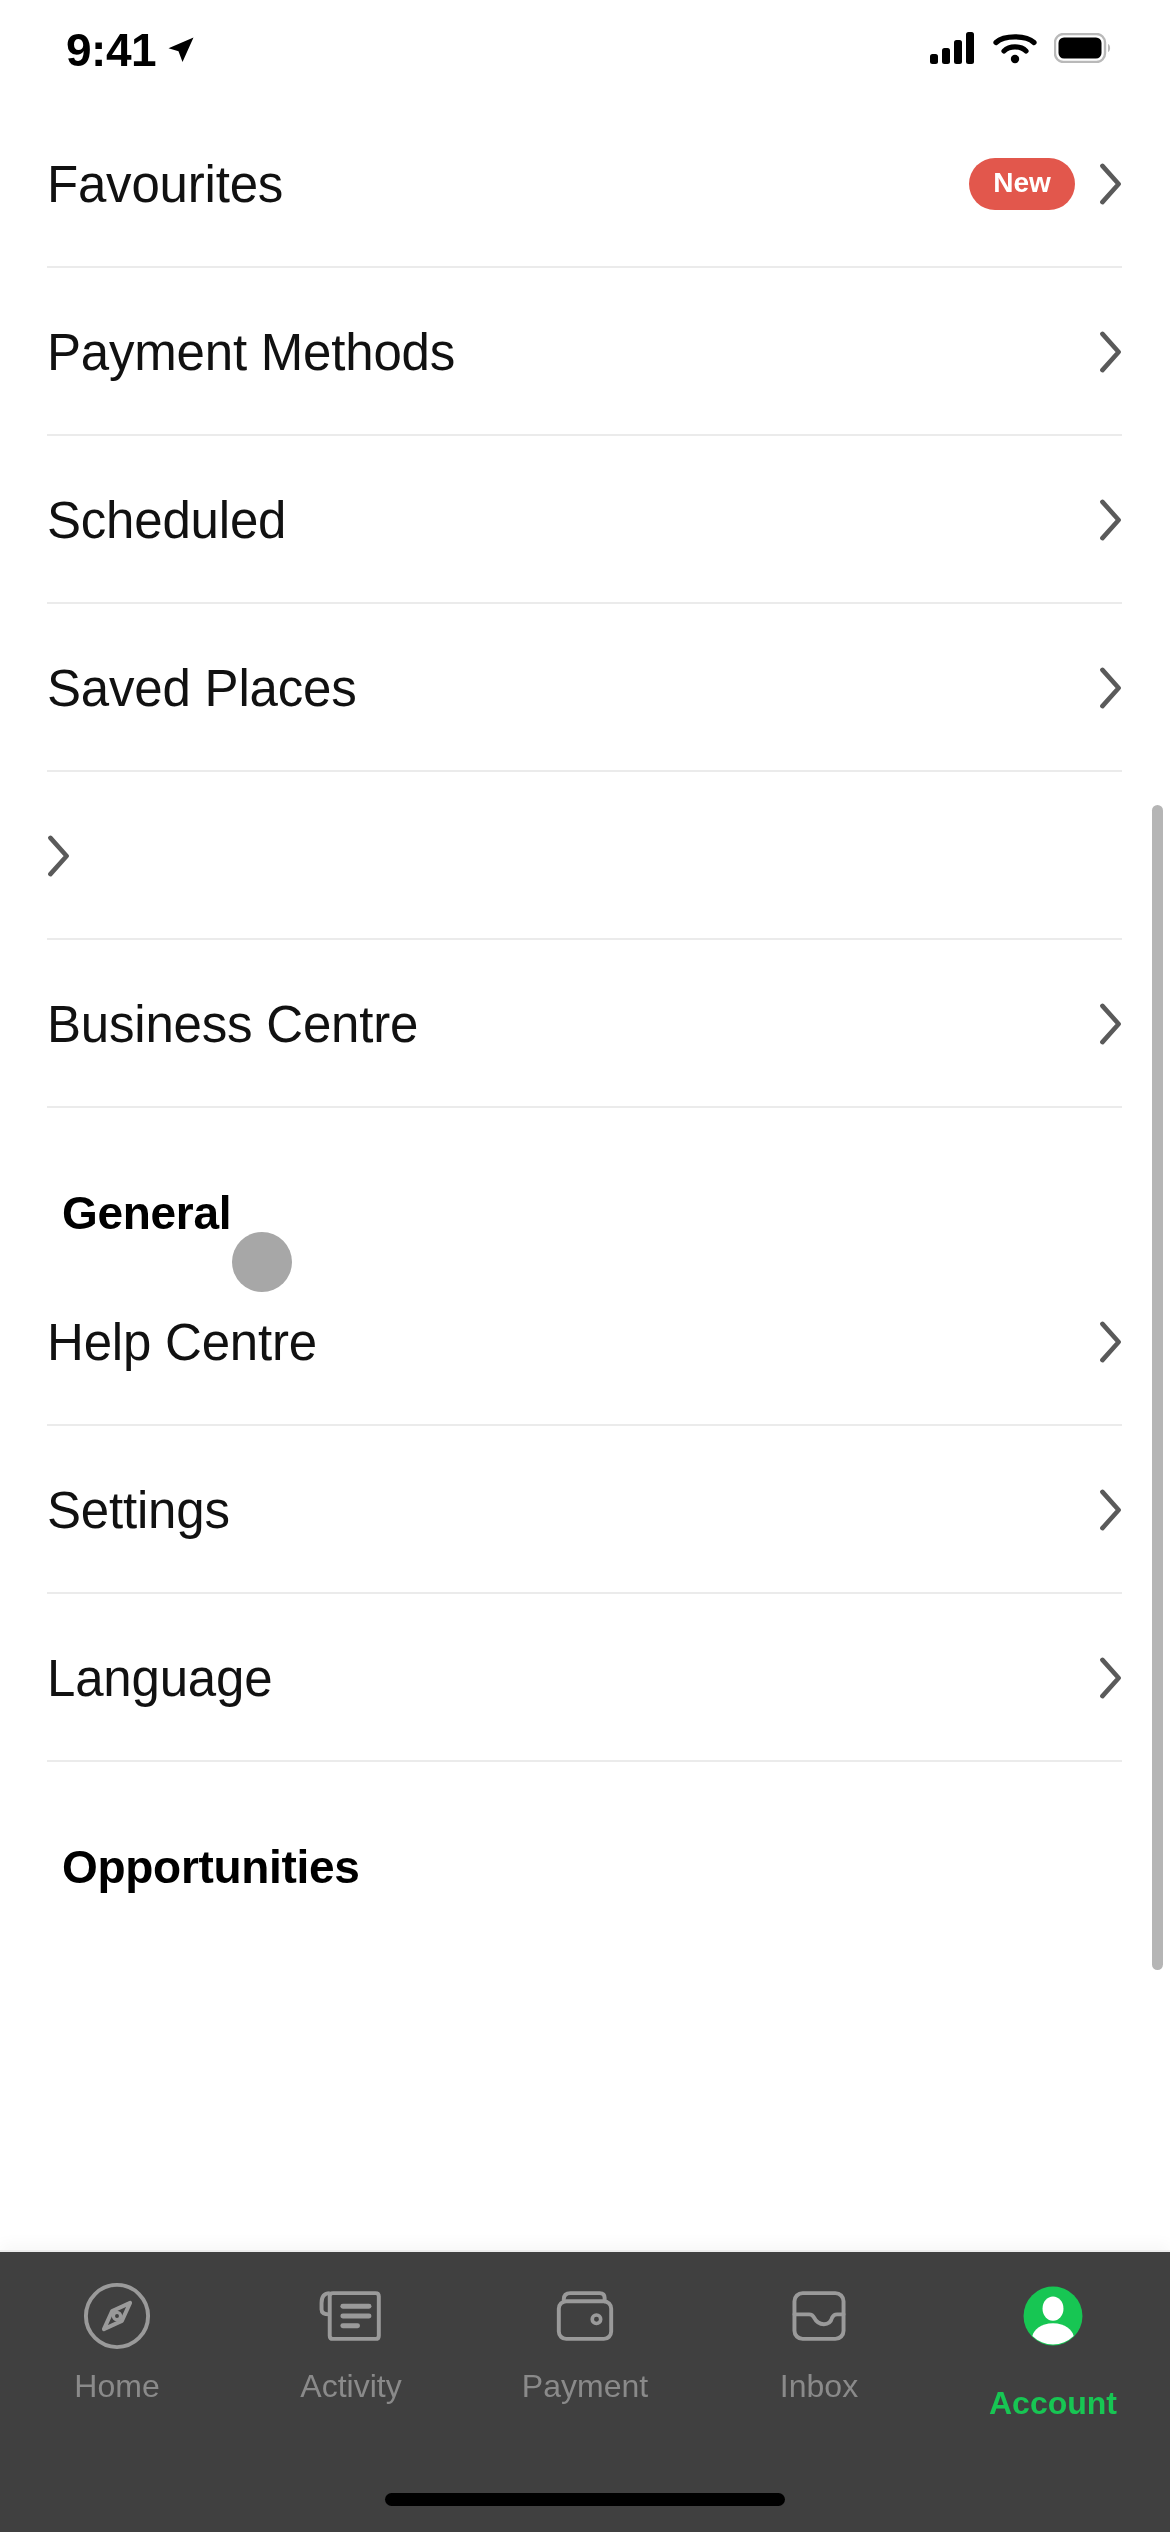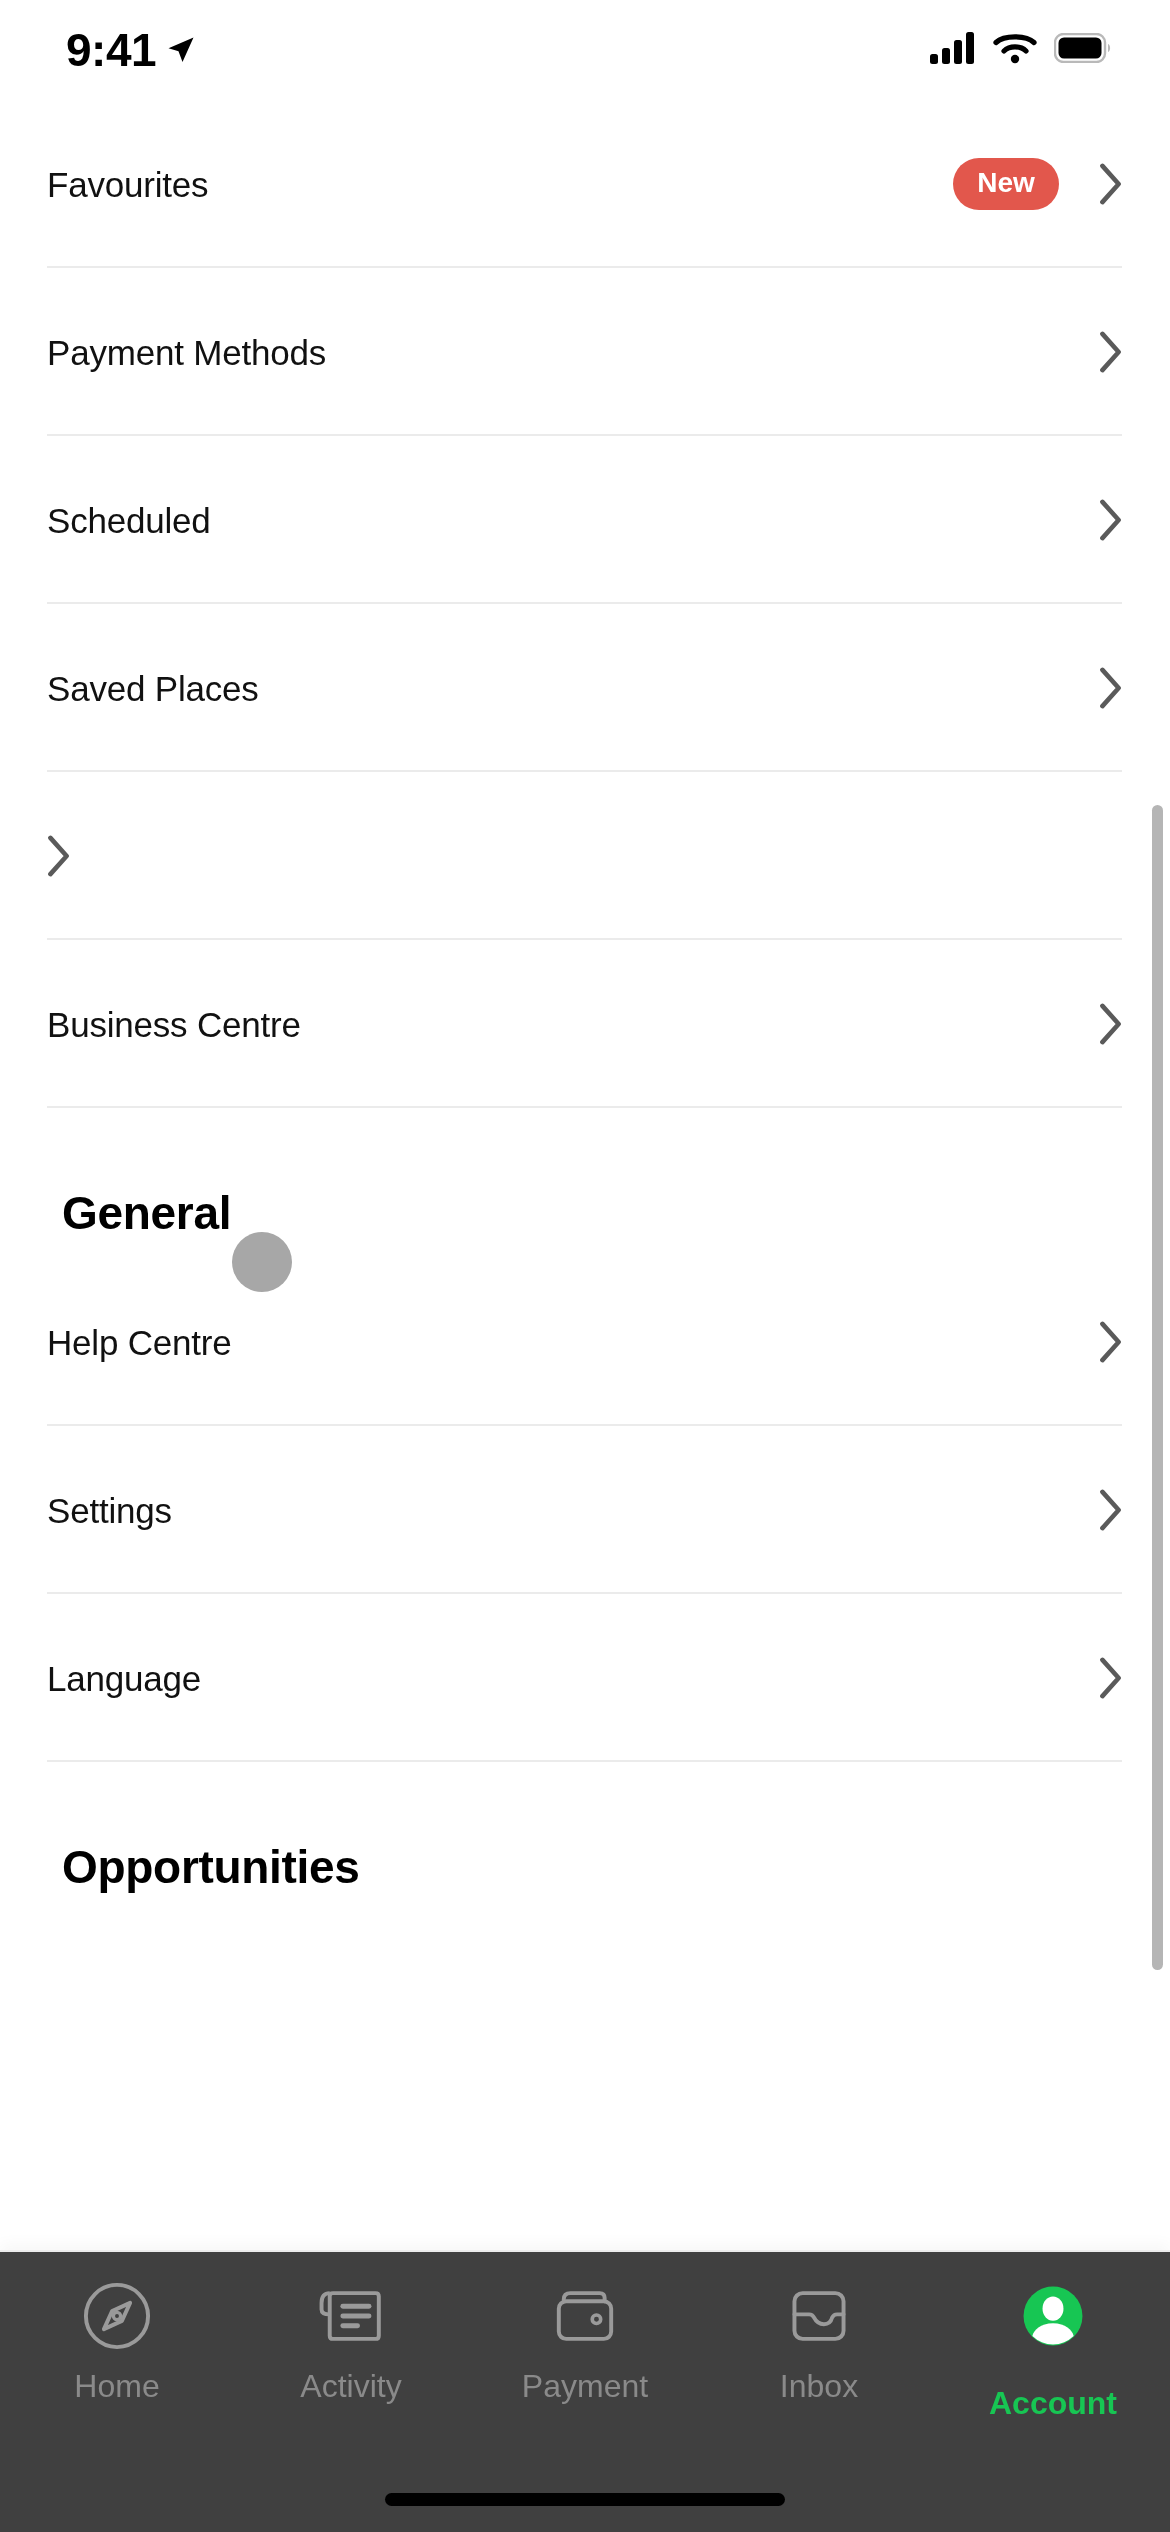--- a/index.html
+++ b/index.html
@@ -42,24 +42,24 @@
     position:relative;
     height:168px;
     display:flex; align-items:center; justify-content:space-between;
     padding:0 47px;
   }
   .row::after {
     content:""; position:absolute; left:47px; right:48px; bottom:0;
     height:2px; background:#ebebeb;
   }
   .row-label {
-    font-size:35px; color:#111; font-weight:400; line-height:1;
+    font-size:51px; color:#111; font-weight:400; line-height:1;
     letter-spacing:-0.2px;
   }
-  .row-right { display:flex; align-items:center; gap:40px; }
+  .row-right { display:flex; align-items:center; gap:24px; }
 
   .badge {
     background:#e2574c; color:#fff;
     font-size:28px; font-weight:700;
     padding:11px 24px 13px; border-radius:999px;
     line-height:1; letter-spacing:0.1px;
   }
 
   .chev { display:block; width:24px; height:42px; }
 

